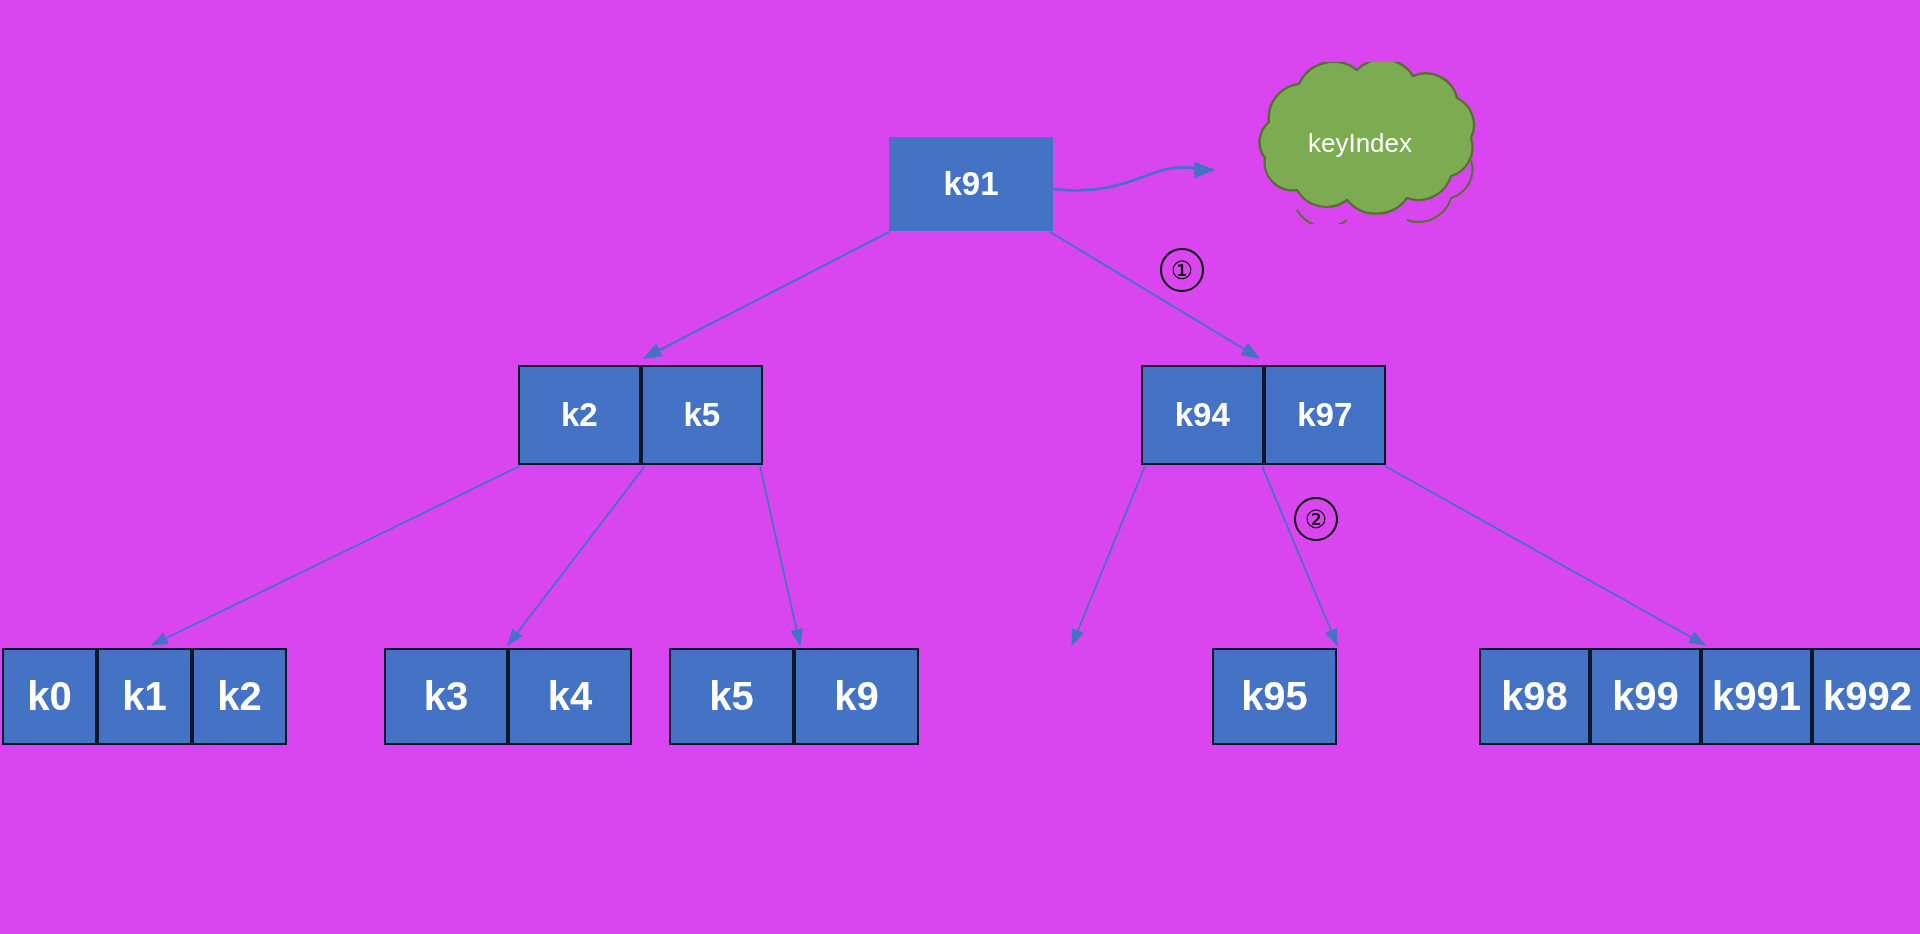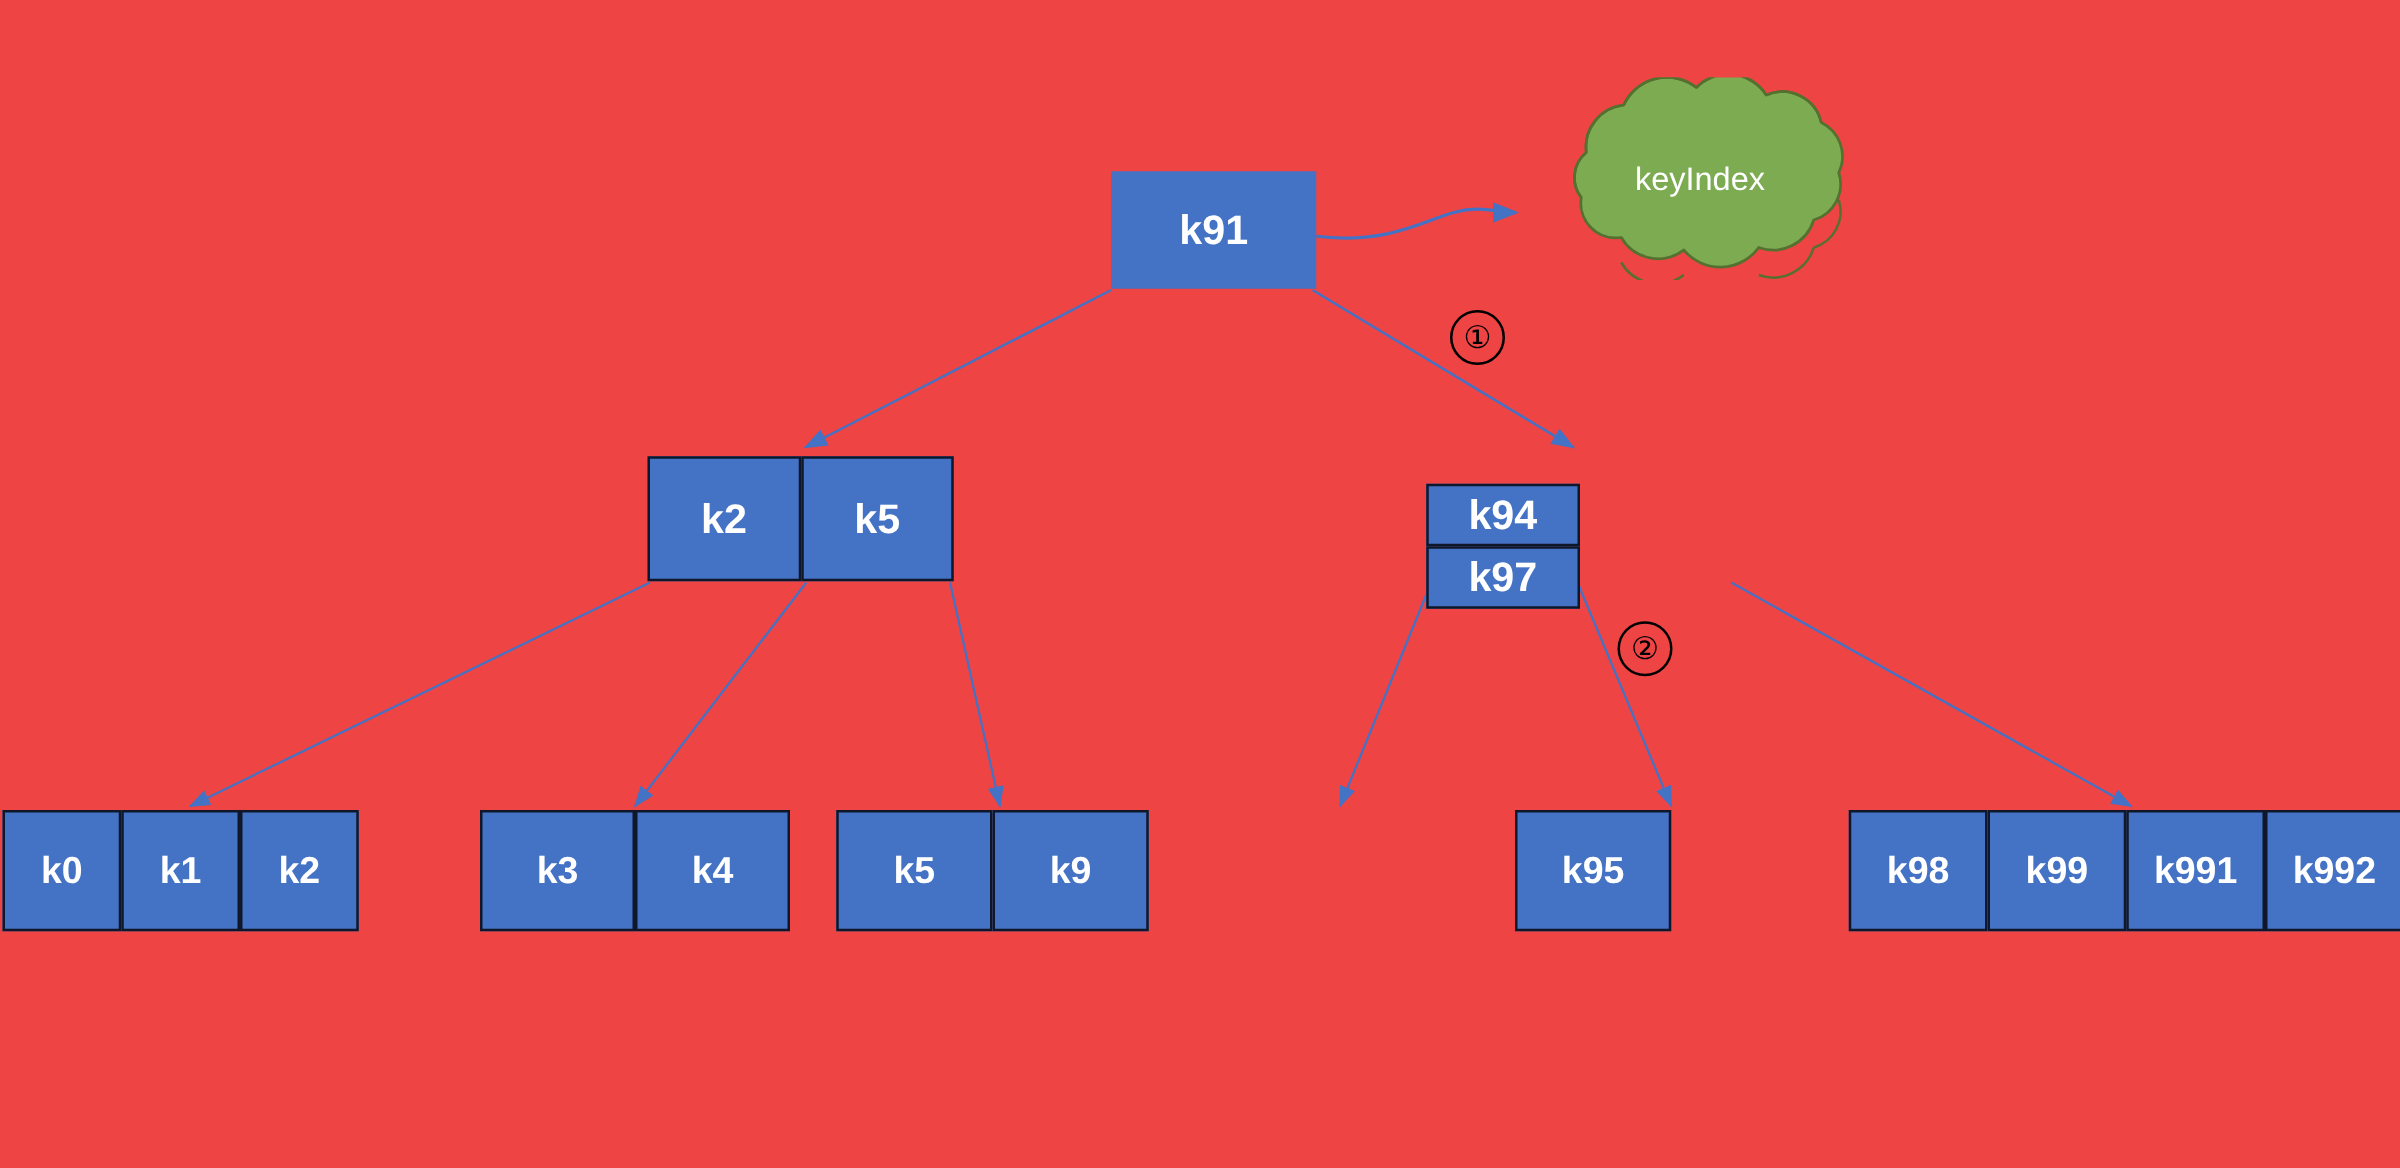--- a/index.html
+++ b/index.html
@@ -7,21 +7,21 @@
     padding: 0;
     background: #ffffff;
   }
   body {
     font-family: "Liberation Sans", sans-serif;
   }
   #canvas {
     position: relative;
     width: 1920px;
     height: 934px;
-    background: #ef4444;
+    background: #d946ef;
     overflow: hidden;
   }
   
   .node {
     position: absolute;
     display: flex;
     flex-direction: row;
     box-sizing: border-box;
   }
   .cell {
@@ -37,21 +37,21 @@
     white-space: nowrap;
   }
   .node.root .cell {
     font-size: 33px;
     border: none;
   }
   .node.level2 .cell {
     font-size: 33px;
   }
   .node.leaf .cell {
-    font-size: 30px;
+    font-size: 40px;
   }
   
   #cloud-wrap {
     position: absolute;
     left: 1205px;
     top: 62px;
     width: 310px;
     height: 162px;
   }
   #cloud-label {
@@ -150,21 +150,21 @@
 
   <div class="node root" style="left:889px; top:137px; width:164px; height:120px;">
     <div class="cell" style="width:164px; height:94px;">k91</div>
   </div>
 
   <div class="node level2" style="left:518px; top:365px; width:245px; height:100px;">
     <div class="cell" style="width:122.5px; height:100px;">k2</div>
     <div class="cell" style="width:122.5px; height:100px;">k5</div>
   </div>
 
-  <div class="node level2" style="left:1141px; top:387px; width:245px; height:100px;flex-direction:column;">
+  <div class="node level2" style="left:1141px; top:365px; width:245px; height:100px;">
     <div class="cell" style="width:122.5px; height:100px;">k94</div>
     <div class="cell" style="width:122.5px; height:100px;">k97</div>
   </div>
 
   <div class="node leaf" style="left:2px; top:648px; width:285px; height:97px;">
     <div class="cell" style="width:95px; height:97px;">k0</div>
     <div class="cell" style="width:95px; height:97px;">k1</div>
     <div class="cell" style="width:95px; height:97px;">k2</div>
   </div>
 

